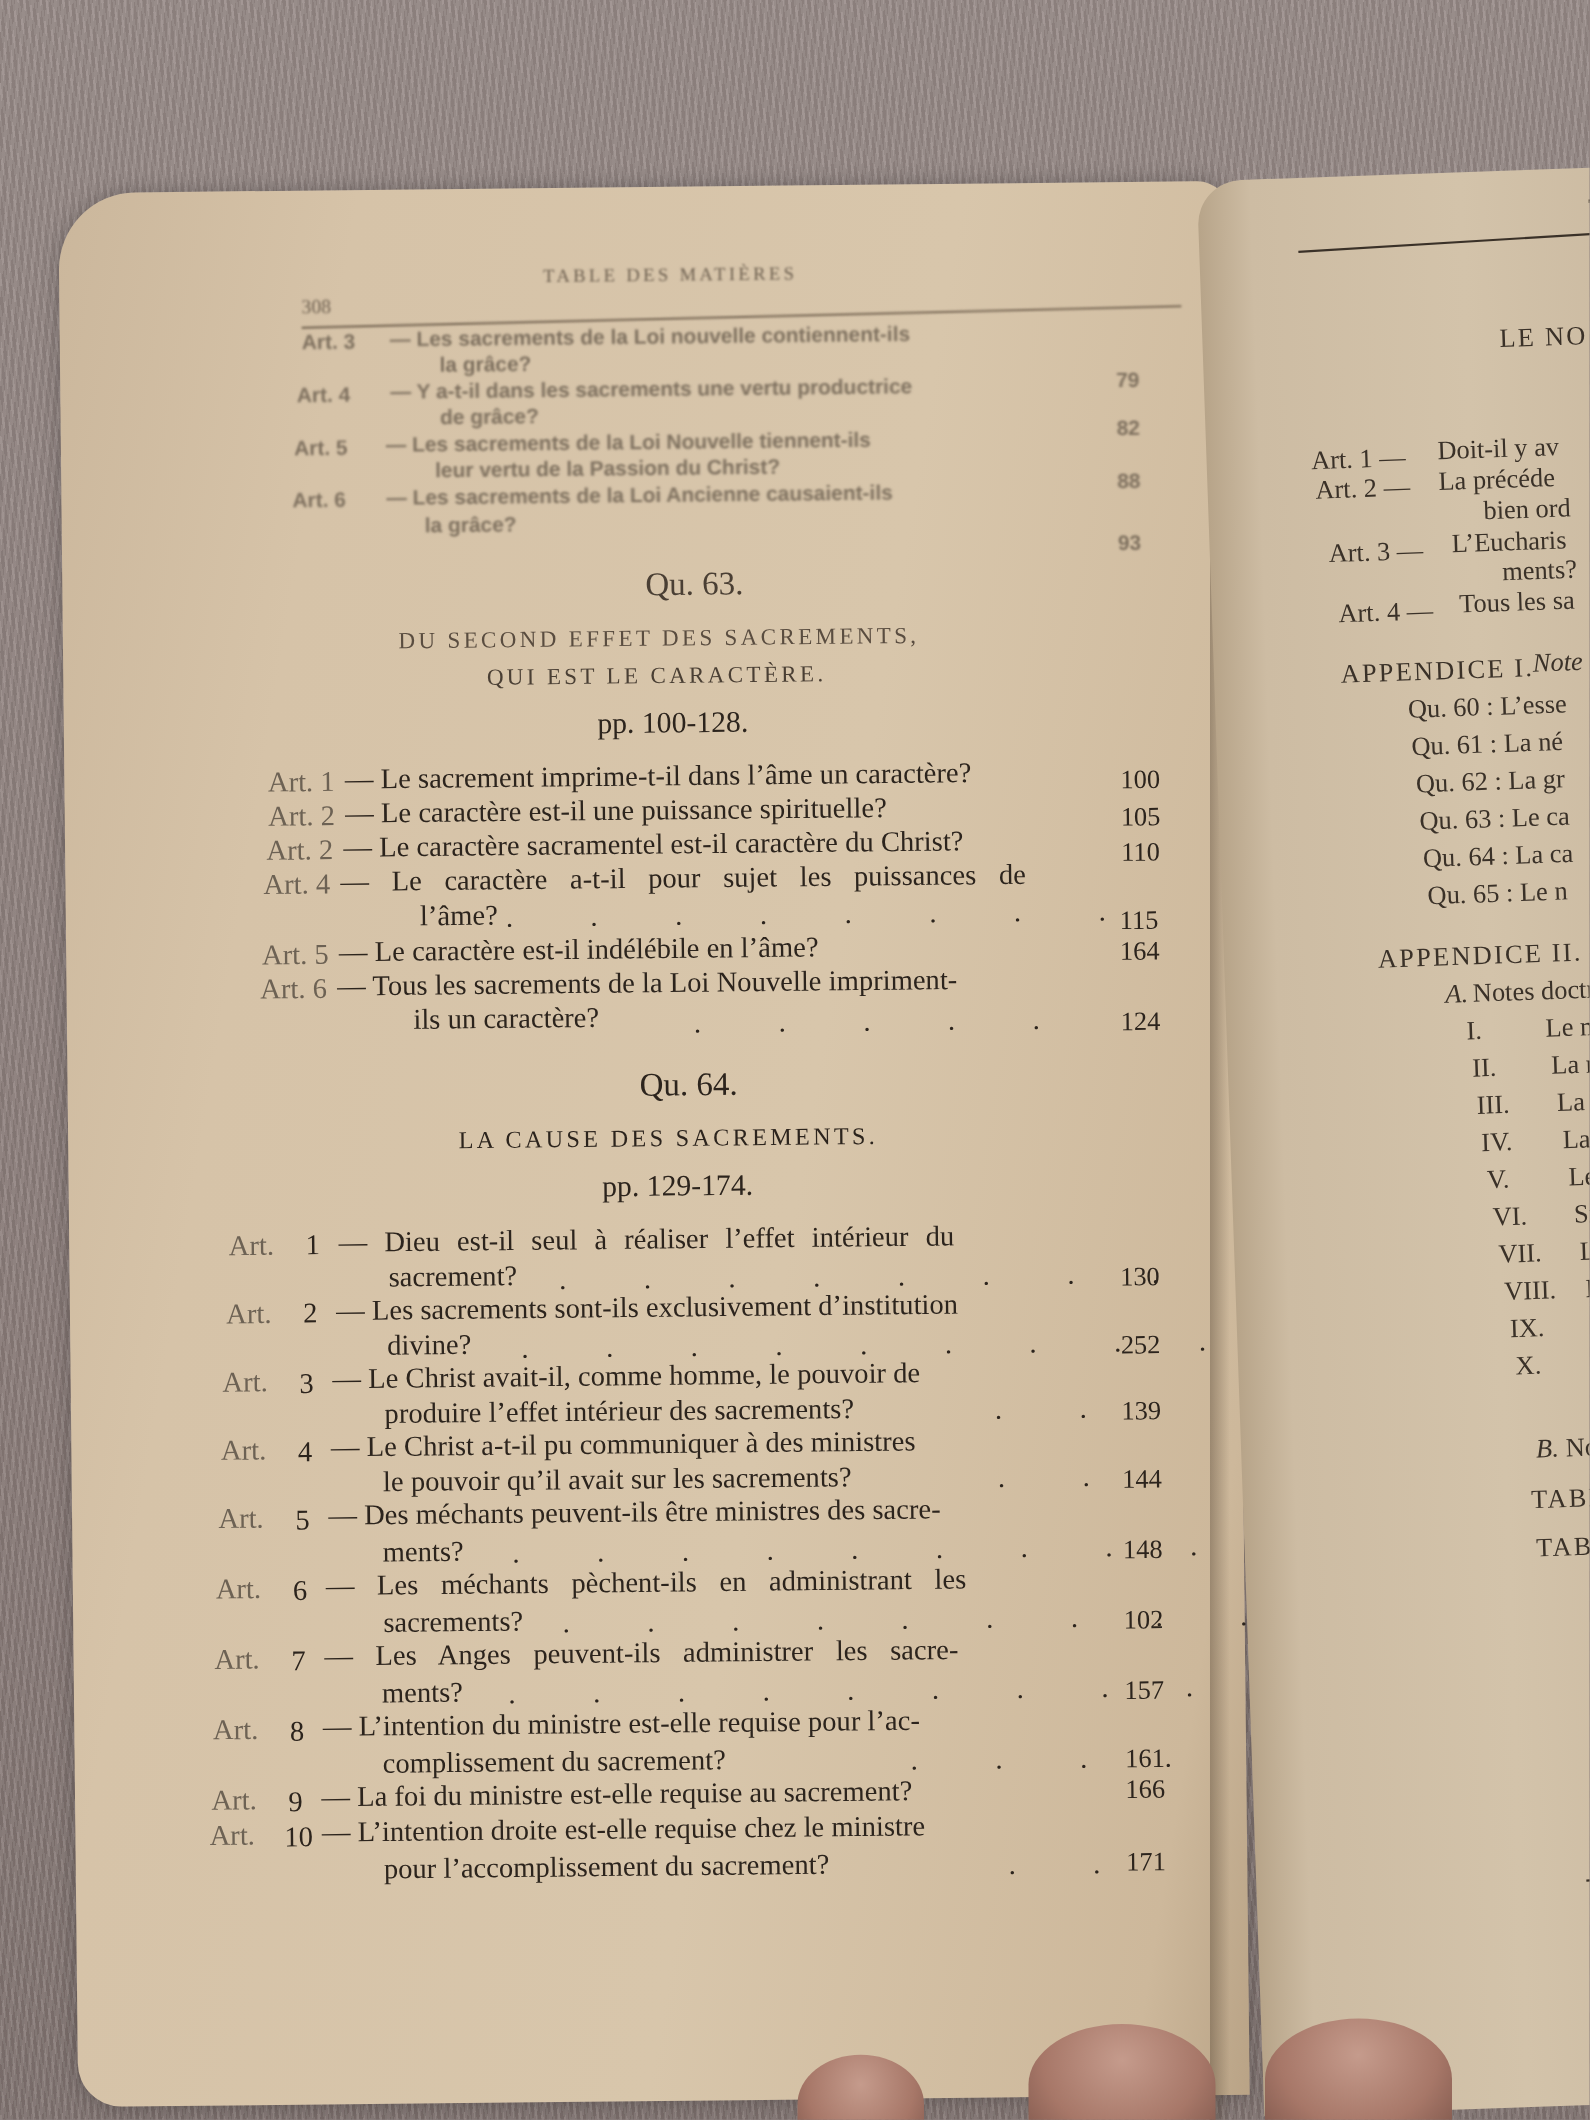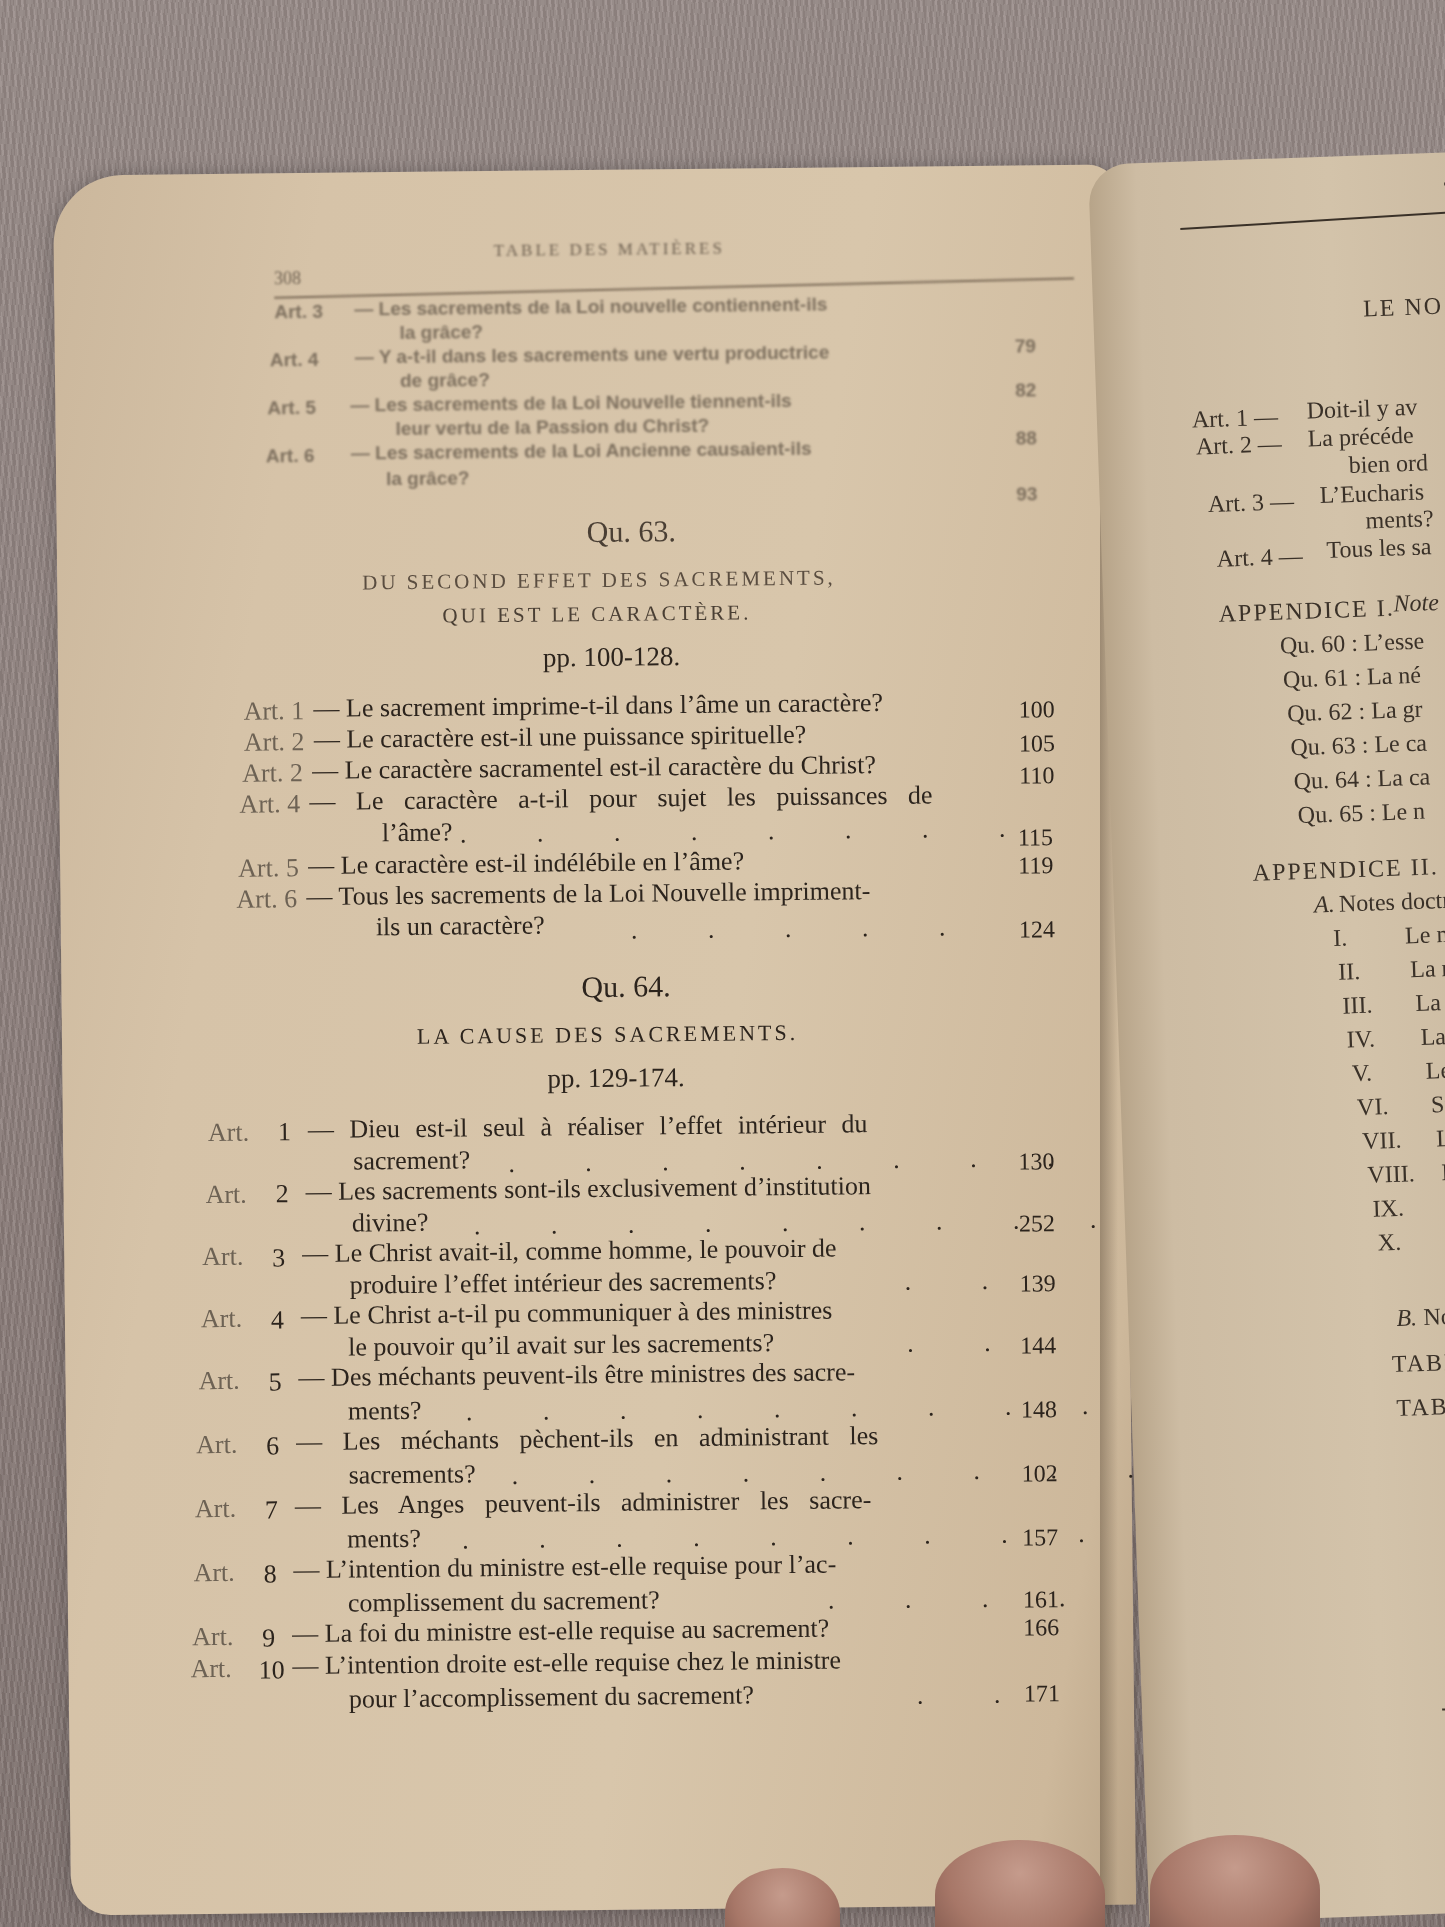--- a/index.html
+++ b/index.html
@@ -114,21 +114,21 @@
     <div>
       <span class="abs entry art" style="left:180px;top:618px;">Art. 4</span>
       <span class="abs entry" style="left:250px;top:616px;word-spacing:14px;">— Le caractère a-t-il pour sujet les puissances de</span>
       <span class="abs entry" style="left:322px;top:648px;">l’âme?</span>
       <span class="abs entry dots" style="left:400px;top:650px;">. . . . . . . .</span>
       <span class="abs entry num" style="left:958px;top:660px;text-align:center;">115</span>
     </div>
     <div>
       <span class="abs entry art" style="left:178px;top:682px;text-align:right;">Art. 5</span>
       <span class="abs entry" style="left:248px;top:680px;">— Le caractère est-il indélébile en l’âme?</span>
-      <span class="abs entry num" style="left:958px;top:688px;">119</span>
+      <span class="abs entry num" style="left:958px;top:688px;">164</span>
     </div>
     <div>
       <span class="abs entry art" style="left:176px;top:713px;">Art. 6</span>
       <span class="abs entry" style="left:246px;top:711px;">— Tous les sacrements de la Loi Nouvelle impriment-</span>
       <span class="abs entry" style="left:315px;top:742px;">ils un caractère?</span>
       <span class="abs entry dots" style="left:570px;top:748px;">. . . . .</span>
       <span class="abs entry num" style="left:958px;top:752px;">124</span>
     </div>
   </div>
 

